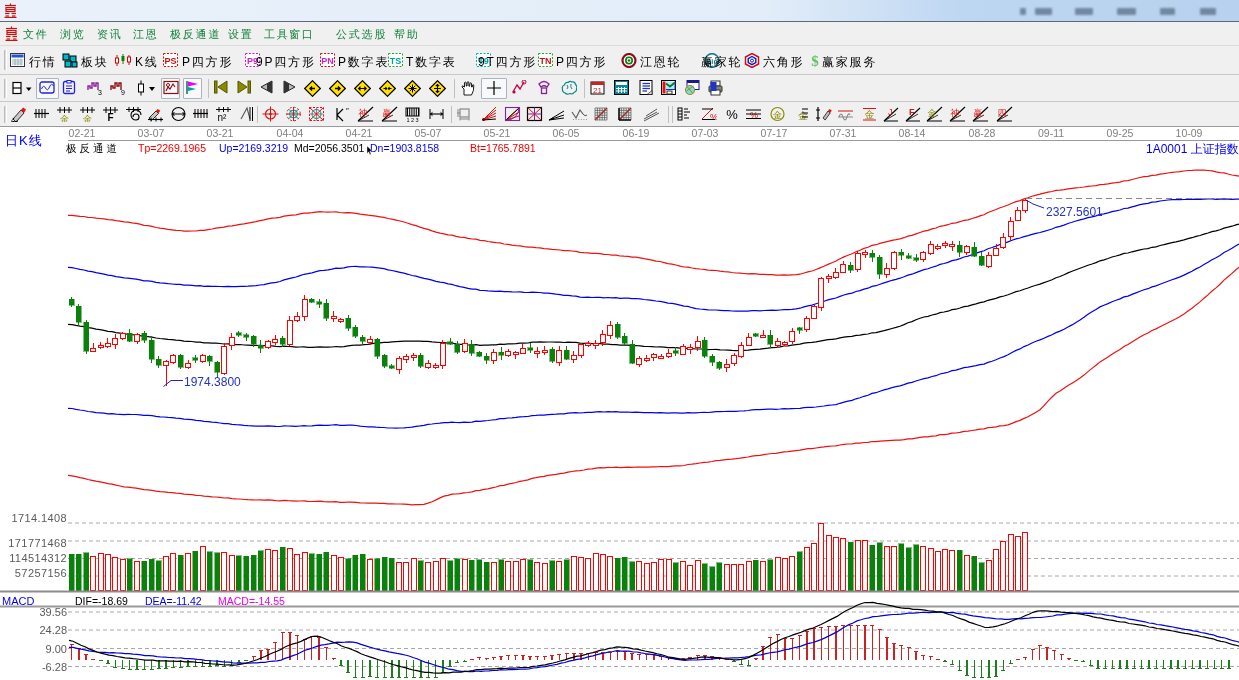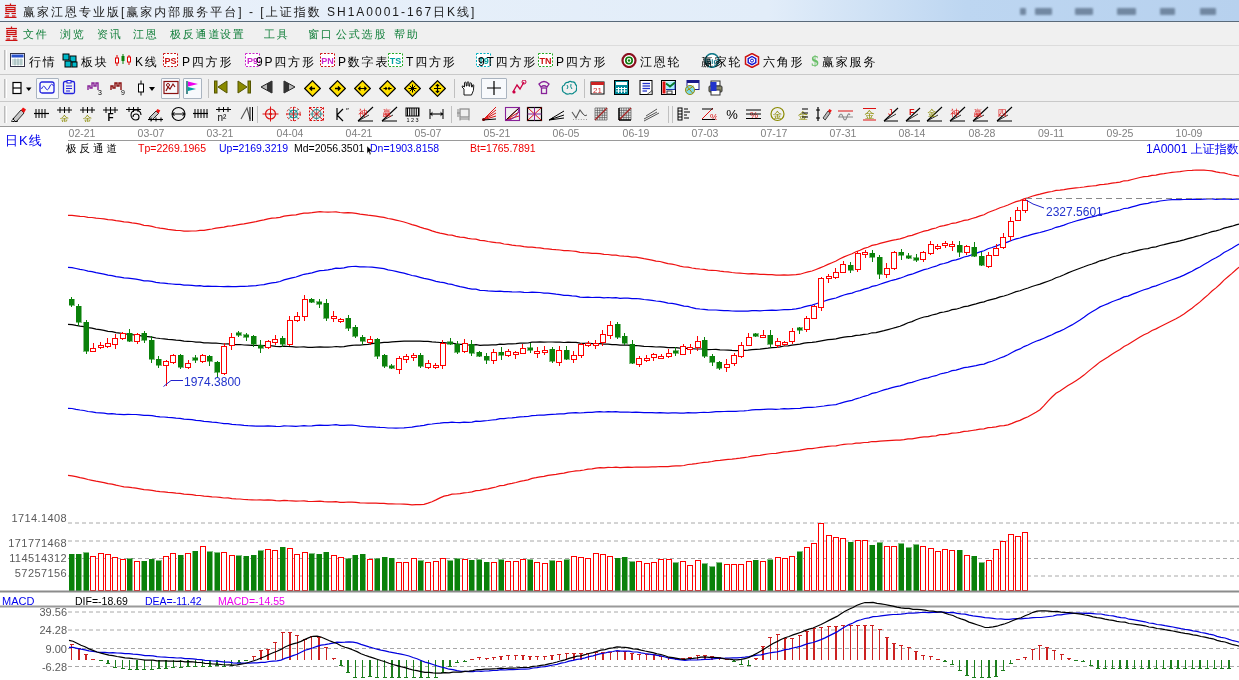--- a/index.html
+++ b/index.html
@@ -30,21 +30,20 @@
           <line x1="7.5" y1="0.5" x2="7.5" y2="2.5"></line>
           <rect x="3" y="4.5" width="9" height="4"></rect>
           <line x1="3" y1="6.5" x2="12" y2="6.5"></line>
           <line x1="2" y1="10.5" x2="6.5" y2="10.5"></line>
           <line x1="8.5" y1="10.5" x2="13" y2="10.5"></line>
           <line x1="2.5" y1="13" x2="6" y2="13"></line>
           <line x1="9" y1="13" x2="12.5" y2="13"></line>
           <path d="M1.5,14.5 l12,0" stroke-width="1.4"></path>
         </g>
       </svg></div>
-    <div class="tt">赢家江恩专业版[赢家内部服务平台] - [上证指数  SH1A0001-167日K线]</div>
     <div class="abs" style="left:1020px;top:8px;width:6px;height:7px;background:#5a6f88;opacity:0.75;border-radius:1px;filter:blur(1.2px)"></div>
     <div class="abs" style="left:1035px;top:8px;width:17px;height:7px;background:#5a6f88;opacity:0.75;border-radius:1px;filter:blur(1.2px)"></div>
     <div class="abs" style="left:1075px;top:8px;width:18px;height:7px;background:#5a6f88;opacity:0.75;border-radius:1px;filter:blur(1.2px)"></div>
     <div class="abs" style="left:1117px;top:8px;width:19px;height:7px;background:#5a6f88;opacity:0.75;border-radius:1px;filter:blur(1.2px)"></div>
     <div class="abs" style="left:1160px;top:8px;width:15px;height:7px;background:#5a6f88;opacity:0.75;border-radius:1px;filter:blur(1.2px)"></div>
     <div class="abs" style="left:1200px;top:8px;width:16px;height:7px;background:#5a6f88;opacity:0.75;border-radius:1px;filter:blur(1.2px)"></div>
   </div>
 <div class="menubar">
     <div class="logo" style="left:4px;top:4px"><svg width="15" height="15" viewBox="0 0 15 15">
         <g stroke="#cc1111" fill="none" stroke-width="1.2">
@@ -57,23 +56,23 @@
           <line x1="2.5" y1="13" x2="6" y2="13"></line>
           <line x1="9" y1="13" x2="12.5" y2="13"></line>
           <path d="M1.5,14.5 l12,0" stroke-width="1.4"></path>
         </g>
       </svg></div>
     <span style="left:23px">文件</span>
     <span style="left:60px">浏览</span>
     <span style="left:97px">资讯</span>
     <span style="left:133px">江恩</span>
     <span style="left:170px">极反通道</span>
-    <span style="left:220px">设置</span>
+    <span style="left:228px">设置</span>
     <span style="left:264px">工具</span>
-    <span style="left:308px">窗口</span>
+    <span style="left:289px">窗口</span>
     <span style="left:336px">公式选股</span>
     <span style="left:394px">帮助</span>
   </div>
 <div class="tb tb1">
     <div class="grip" style="left:4px;height:20px"></div>
     <div class="t1i" style="left:10px"><svg width="15" height="14" viewBox="0 0 15 14">
         <rect x="0.5" y="0.5" width="14" height="13" fill="#fff" stroke="#334"></rect>
         <rect x="1.5" y="1.5" width="12" height="3" fill="#2a52cc"></rect>
         <line x1="2" y1="7" x2="13" y2="7" stroke="#8aa" stroke-width="0.8"></line>
         <line x1="2" y1="9" x2="13" y2="9" stroke="#8aa" stroke-width="0.8"></line>
@@ -111,21 +110,21 @@
     <div class="t1t" style="left:256px">9P四方形</div>
     <div class="t1i" style="left:320px"><svg width="15" height="14" viewBox="0 0 15 14">
         <rect x="0.5" y="0.5" width="14" height="13" fill="#fff" stroke="#cc1111" stroke-dasharray="2,1.5"></rect>
         <text x="7.5" y="10.5" font-size="9" font-weight="bold" fill="#cc22cc" text-anchor="middle" font-family="Liberation Sans">PN</text>
       </svg></div>
     <div class="t1t" style="left:338px">P数字表</div>
     <div class="t1i" style="left:388px"><svg width="15" height="14" viewBox="0 0 15 14">
         <rect x="0.5" y="0.5" width="14" height="13" fill="#fff" stroke="#22aa22" stroke-dasharray="2,1.5"></rect>
         <text x="7.5" y="10.5" font-size="9" font-weight="bold" fill="#00a0a0" text-anchor="middle" font-family="Liberation Sans">TS</text>
       </svg></div>
-    <div class="t1t" style="left:406px">T四方形</div>
+    <div class="t1t" style="left:406px">T数字表</div>
     <div class="t1i" style="left:476px"><svg width="15" height="14" viewBox="0 0 15 14">
         <rect x="0.5" y="0.5" width="14" height="13" fill="#fff" stroke="#00b0c0" stroke-dasharray="2,1.5"></rect>
         <text x="7.5" y="10.5" font-size="9" font-weight="bold" fill="#00a0a0" text-anchor="middle" font-family="Liberation Sans">T9</text>
       </svg></div>
     <div class="t1t" style="left:478px">9T四方形</div>
     <div class="t1i" style="left:538px"><svg width="15" height="14" viewBox="0 0 15 14">
         <rect x="0.5" y="0.5" width="14" height="13" fill="#fff" stroke="#22aa22" stroke-dasharray="2,1.5"></rect>
         <text x="7.5" y="10.5" font-size="9" font-weight="bold" fill="#cc1111" text-anchor="middle" font-family="Liberation Sans">TN</text>
       </svg></div>
     <div class="t1t" style="left:556px">P四方形</div>

